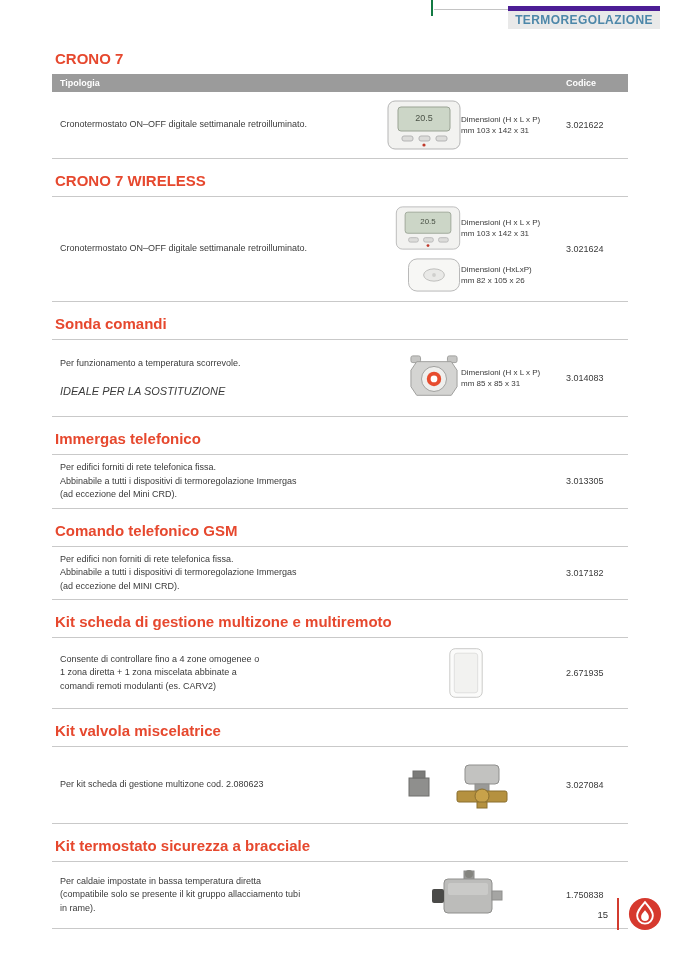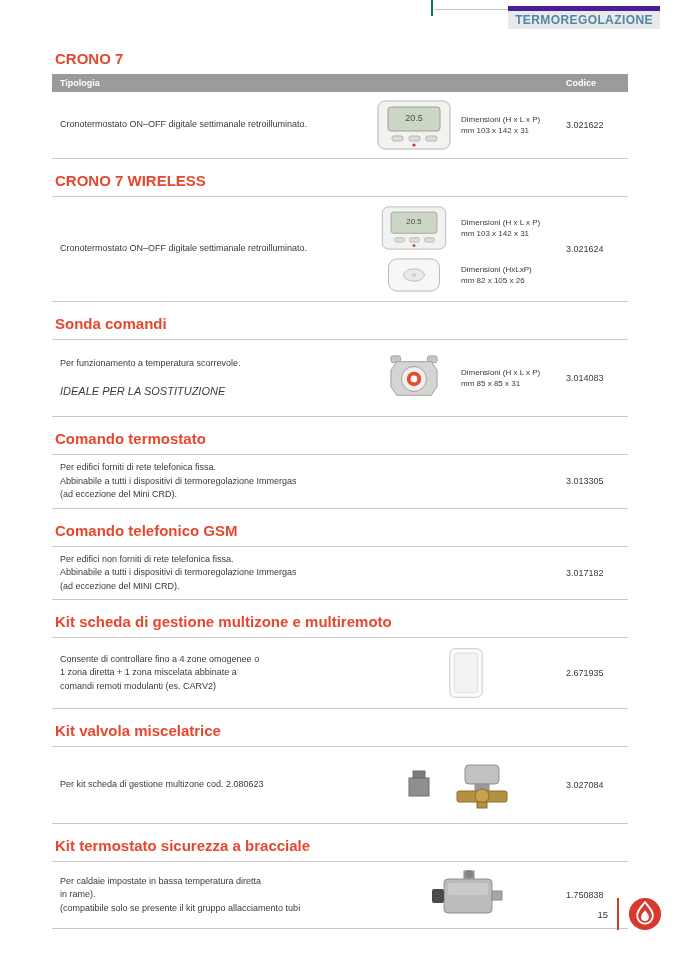--- a/index.html
+++ b/index.html
@@ -25,21 +25,21 @@
   .thead .th-right { width:62px; }
 
   .tbl { border-bottom:1px solid #c9c9c9; }
   .tbl.topline { border-top:1px solid #c9c9c9; }
 
   .row { display:flex; align-items:center; font-size:9px; color:#3a3a3a; }
   .c-desc { flex:1; padding:6px 4px 6px 8px; line-height:1.5; }
   .c-mid { width:200px; display:flex; flex-direction:column; justify-content:center; gap:8px; }
   .c-mid.center { align-items:center; flex-direction:row; justify-content:center; }
   .pair { display:flex; align-items:center; }
-  .c-img { width:95px; display:flex; align-items:center; justify-content:center; }
+  .c-img { width:95px; display:flex; align-items:center; justify-content:flex-end; }
   .c-dims { width:105px; font-size:8px; line-height:1.4; color:#3a3a3a; padding-right:4px; }
   .c-code { width:62px; font-size:9px; }
   .note { font-style:italic; }
   .caps-note { font-style:italic; font-size:11px; }
   .gap { margin-top:13px; }
 
   .h66 { min-height:66px; }  .h104 { min-height:104px; }
   .h76 { min-height:76px; }  .h48 { min-height:48px; }
   .h50 { min-height:50px; }  .h70 { min-height:70px; }
 
@@ -149,21 +149,21 @@
           </svg>
         </div>
         <div class="c-dims">
           <div>Dimensioni (H x L x P)</div>
           <div>mm 85 x 85 x 31</div>
         </div>
         <div class="c-code">3.014083</div>
       </div>
     </div>
 
-    <h2 class="sec-title">Comando termostato</h2>
+    <h2 class="sec-title">Immergas telefonico</h2>
     <div class="tbl topline">
       <div class="row h48">
         <div class="c-desc">
           <div>Per edifici forniti di rete telefonica fissa.</div>
           <div>Abbinabile a tutti i dispositivi di termoregolazione Immergas</div>
           <div>(ad eccezione del Mini CRD).</div>
         </div>
         <div class="c-code">3.013305</div>
       </div>
     </div>
@@ -217,22 +217,22 @@
         </div>
         <div class="c-code">3.027084</div>
       </div>
     </div>
 
     <h2 class="sec-title">Kit termostato sicurezza a bracciale</h2>
     <div class="tbl topline">
       <div class="row h66">
         <div class="c-desc">
           <div>Per caldaie impostate in bassa temperatura diretta</div>
+          <div>(compatibile solo se presente il kit gruppo allacciamento tubi</div>
           <div>in rame).</div>
-          <div>(compatibile solo se presente il kit gruppo allacciamento tubi</div>
         </div>
         <div class="c-mid center">
           <svg width="84" height="52" viewBox="0 0 84 52">
             <rect x="40" y="2" width="10" height="9" fill="#9a9a98" stroke="#8a8a88"></rect>
             <circle cx="45" cy="5" r="4" fill="#84847f"></circle>
             <rect x="20" y="10" width="48" height="34" rx="4" fill="#bcbcba" stroke="#8f8f8d"></rect>
             <rect x="24" y="14" width="40" height="12" rx="2" fill="#cacac8"></rect>
             <rect x="8" y="20" width="12" height="14" rx="2" fill="#4a4a48"></rect>
             <rect x="68" y="22" width="10" height="9" fill="#a5a5a3" stroke="#8f8f8d"></rect>
           </svg>

